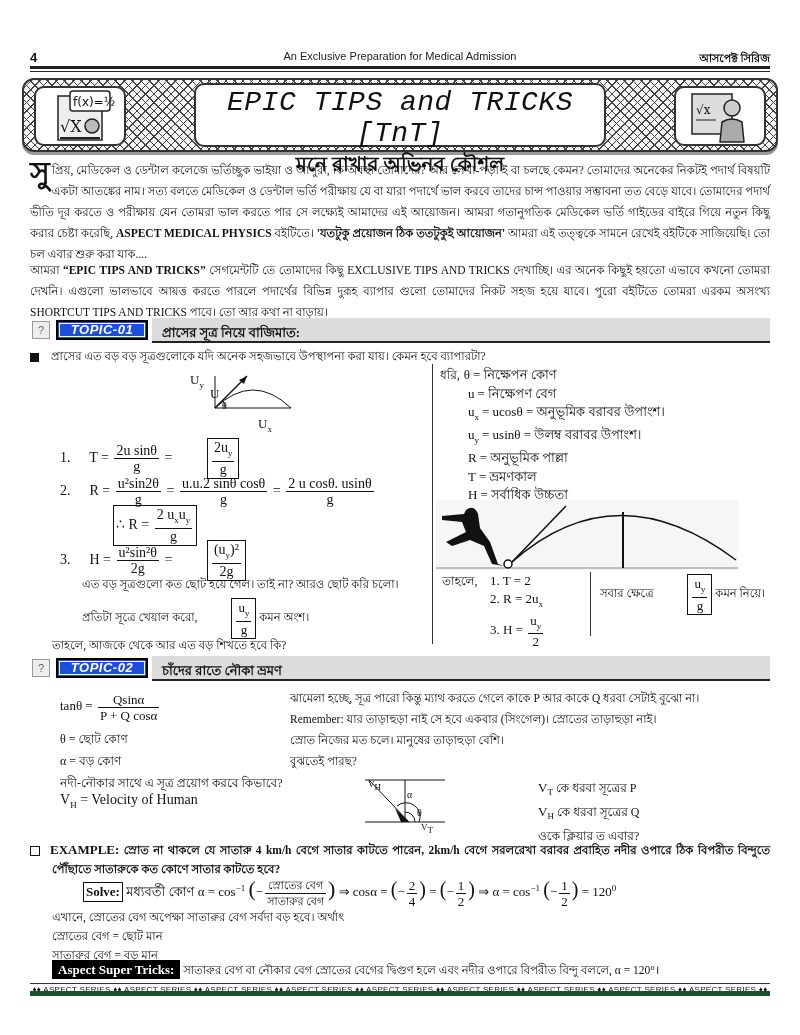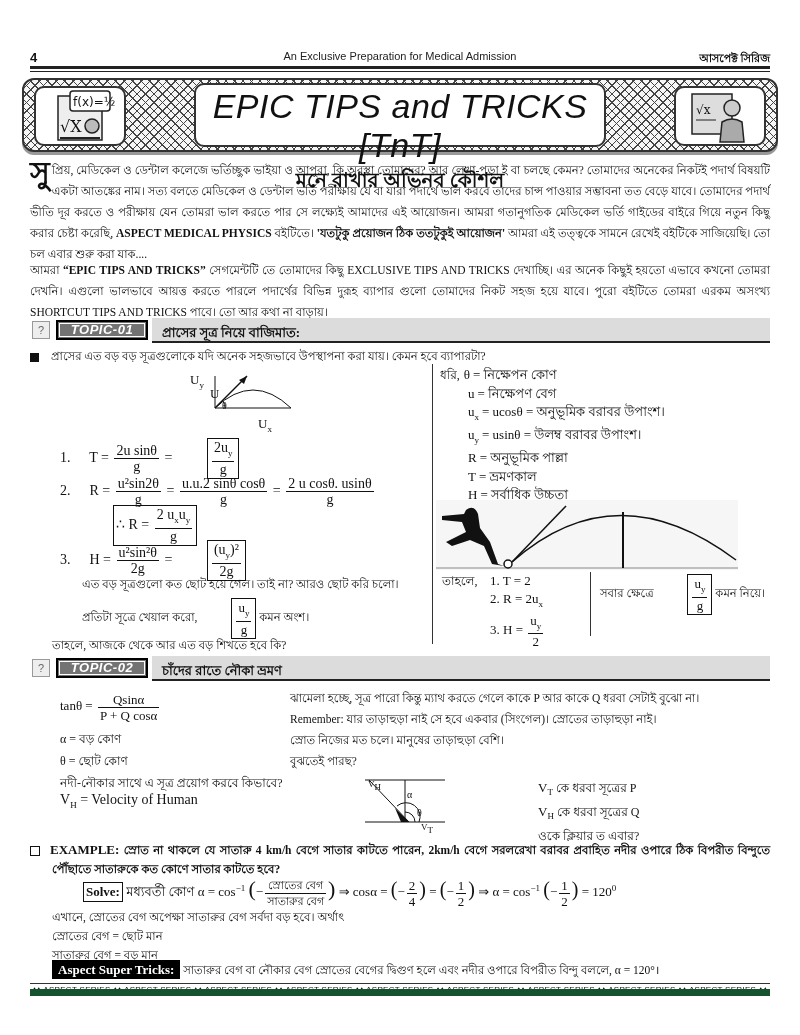--- a/index.html
+++ b/index.html
@@ -20,51 +20,51 @@
     background-color: #f6f6f6;
     background-image:
       repeating-linear-gradient(45deg, transparent 0 5px, #444 5px 6px),
       repeating-linear-gradient(-45deg, transparent 0 5px, #444 5px 6px);
     box-shadow: 0 3px 0 #999;
   }
   .banner-box { position: absolute; background: #fff; border: 2px solid #333; border-radius: 10px; }
   .banner-left { left: 10px; top: 6px; width: 92px; height: 60px; }
   .banner-right { right: 10px; top: 6px; width: 92px; height: 60px; }
   .banner-center { left: 170px; top: 3px; width: 412px; height: 64px; text-align: center; }
-  .banner-title { font-family: Liberation Sans, sans-serif; font-size: 34px; font-style: italic; letter-spacing: 0.5px; margin-top: 2px; }
+  .banner-title { font-family: Liberation Mono, monospace; font-size: 28px; font-style: italic; letter-spacing: 0.5px; margin-top: 2px; }
   .banner-sub { font-size: 20px; font-weight: bold; margin-top: 0px; }
 
   
   .para { left: 30px; width: 740px; font-size: 11.5px; line-height: 21px; text-align: justify; }
   .drop { font-size: 30px; font-weight: bold; float: left; line-height: 26px; margin-right: 2px; font-family: "Liberation Serif", serif; }
 
   
   .topic-bar { left: 30px; width: 740px; height: 25px; }
   .topic-icon { position: absolute; left: 2px; top: 3px; width: 18px; height: 18px; border: 1px solid #999; background: #eee; font-size: 11px; color: #666; text-align: center; line-height: 16px; font-family: "Liberation Sans", sans-serif; }
-  .topic-badge { position: absolute; left: 26px; top: 2px; width: 92px; height: 20px; background: #737373; color: #fff; border: 2px solid #000; outline: 1px solid #fff; outline-offset: -4px; font-family: "Liberation Sans", sans-serif; font-style: italic; font-weight: bold; font-size: 13px; text-align: center; line-height: 16px; letter-spacing: 0.5px; }
+  .topic-badge { position: absolute; left: 26px; top: 2px; width: 92px; height: 20px; background: #1d4ed8; color: #fff; border: 2px solid #000; outline: 1px solid #fff; outline-offset: -4px; font-family: "Liberation Sans", sans-serif; font-style: italic; font-weight: bold; font-size: 13px; text-align: center; line-height: 16px; letter-spacing: 0.5px; }
   .topic-title-bg { position: absolute; left: 122px; top: 0; right: 0; height: 25px; background: #dcdcdc; border-bottom: 2px solid #222; }
   .topic-title { position: absolute; left: 132px; top: 5px; font-size: 13px; font-weight: bold; }
 
   .bullet-sq { display: inline-block; width: 9px; height: 9px; background: #111; margin-right: 12px; vertical-align: middle; }
 
   
   .frac { display: inline-block; vertical-align: middle; text-align: center; margin: 0 2px; }
   .frac .num { display: block; border-bottom: 1px solid #111; padding: 0 2px; line-height: 15px; }
   .frac .den { display: block; line-height: 15px; padding: 0 2px; }
   .boxed { border: 1px solid #111; padding: 1px 2px; display: inline-block; margin-left: 31px; }
   .eq { font-size: 14px; line-height: 34px; }
   .eqno { display: inline-block; width: 26px; }
   sub, sup { font-size: 9px; }
 
   .def-list { left: 432px; top: 366px; width: 340px; font-size: 13px; line-height: 18.5px; }
   .def-list .row { padding-left: 28px; }
   .def-list .row.first { padding-left: 0; }
   .vline { width: 1px; background: #333; }
 
-  .footer-bar { left: 30px; width: 740px; top: 983px; height: 13px; border-top: 1px solid #333; border-bottom: 7px solid #14532d; font-family: "Liberation Sans", sans-serif; font-size: 8px; line-height: 11px; text-align: center; letter-spacing: 0.3px; white-space: nowrap; overflow: hidden; }
+  .footer-bar { left: 30px; width: 740px; top: 983px; height: 13px; border-top: 1px solid #333; border-bottom: 5px solid #14532d; font-family: "Liberation Sans", sans-serif; font-size: 8px; line-height: 11px; text-align: center; letter-spacing: 0.3px; white-space: nowrap; overflow: hidden; }
   .super-label { background: #000; color: #fff; font-weight: bold; font-size: 13px; padding: 2px 6px; }
 </style>
 </head>
 <body>
 
 <div class="abs page-num">4</div>
 <div class="abs running-title">An Exclusive Preparation for Medical Admission</div>
 <div class="abs series-tag">আসপেক্ট সিরিজ</div>
 <div class="abs rule-thick"></div>
 <div class="abs rule-thin"></div>
@@ -202,22 +202,22 @@
   <div class="topic-badge">TOPIC-02</div>
   <div class="topic-title-bg"></div>
   <div class="topic-title">চাঁদের রাতে নৌকা ভ্রমণ</div>
 </div>
 
 <div class="abs serif" style="left:60px; top:692px; font-size:13px;">
   <span>tanθ =</span>
   <span class="frac"><span class="num">Qsinα</span><span class="den">P + Q cosα</span></span>
 </div>
 <div class="abs" style="left:60px; top:728px; font-size:12px; line-height:22px;">
+  <div>θ = ছোট কোণ</div>
   <div>α = বড় কোণ</div>
-  <div>θ = ছোট কোণ</div>
   <div>নদী-নৌকার সাথে এ সূত্র প্রয়োগ করবে কিভাবে?</div>
 </div>
 <div class="abs serif" style="left:60px; top:790px; font-size:14px; line-height:19px;">
   <div><span>V</span><sub>H</sub> <span>= Velocity of Human</span></div>
 </div>
 
 <div class="abs" style="left:290px; top:688px; font-size:11.5px; line-height:21px;">
   <div>ঝামেলা হচ্ছে, সূত্র পারো কিন্তু ম্যাথ করতে গেলে কাকে P আর কাকে Q ধরবা সেটাই বুঝো না।</div>
   <div>Remember: যার তাড়াহুড়া নাই সে হবে একবার (সিংগেল)। স্রোতের তাড়াহুড়া নাই।</div>
   <div>স্রোত নিজের মত চলে। মানুষের তাড়াহুড়া বেশি।</div>

